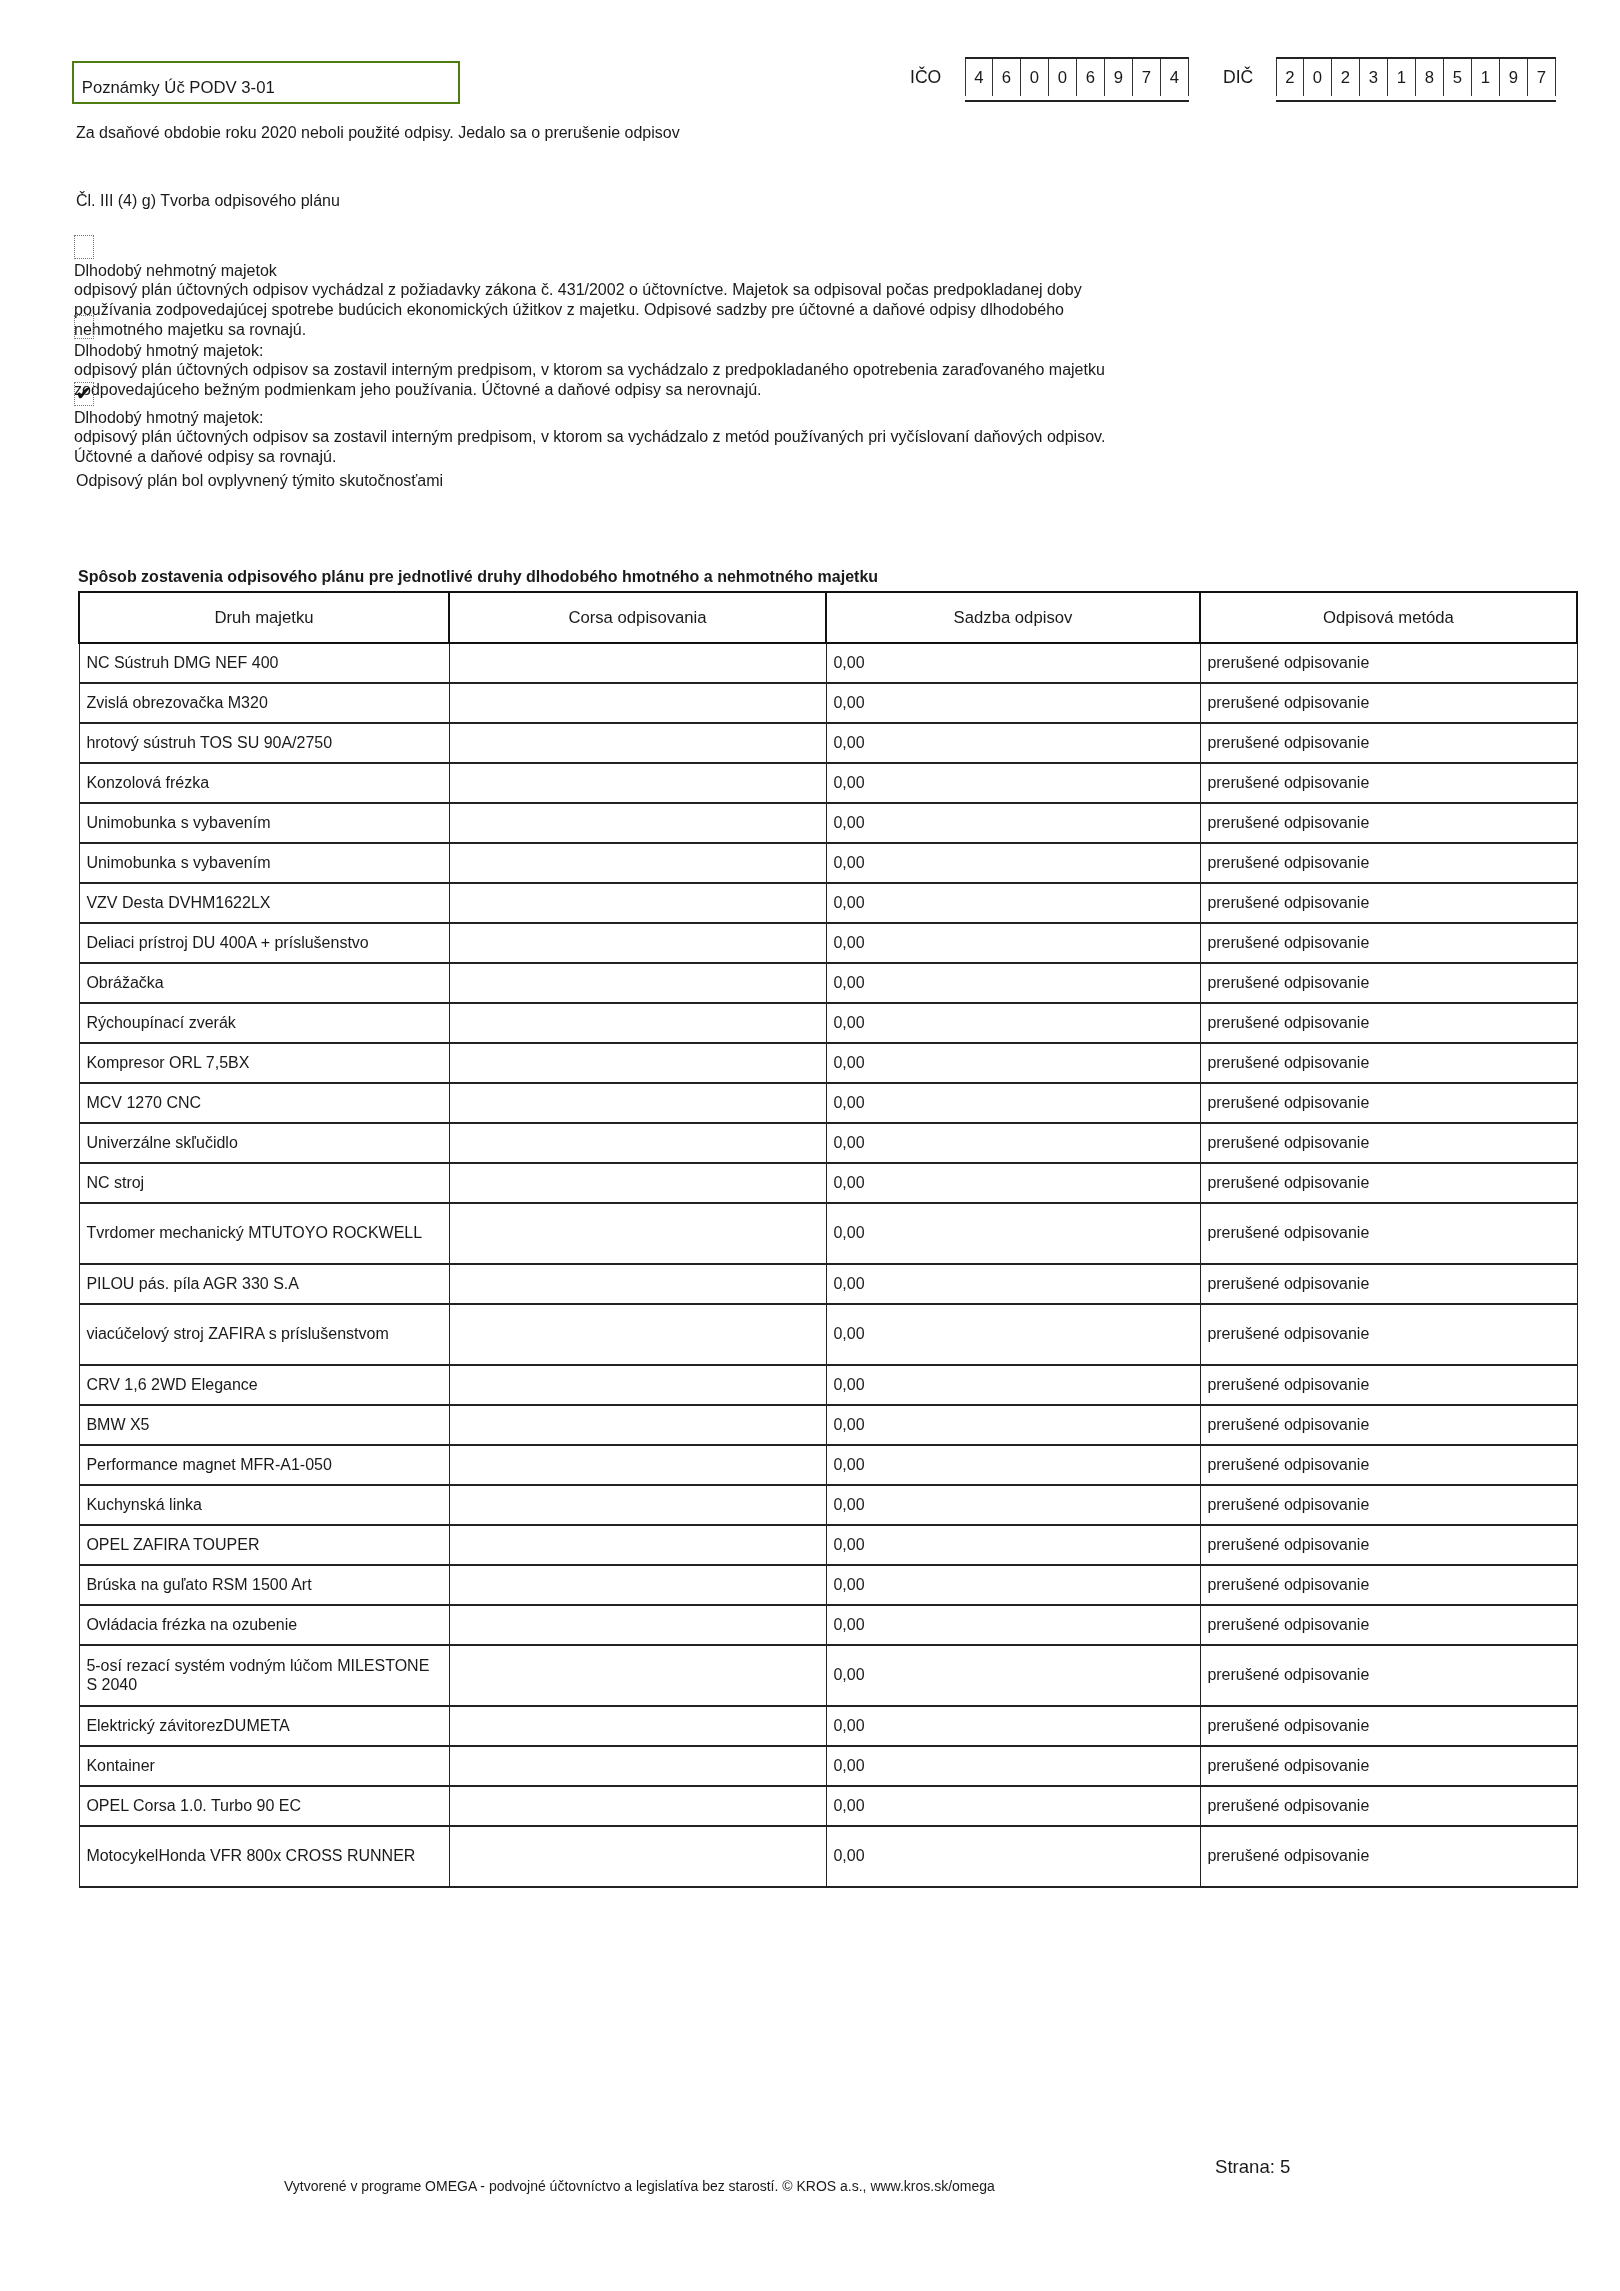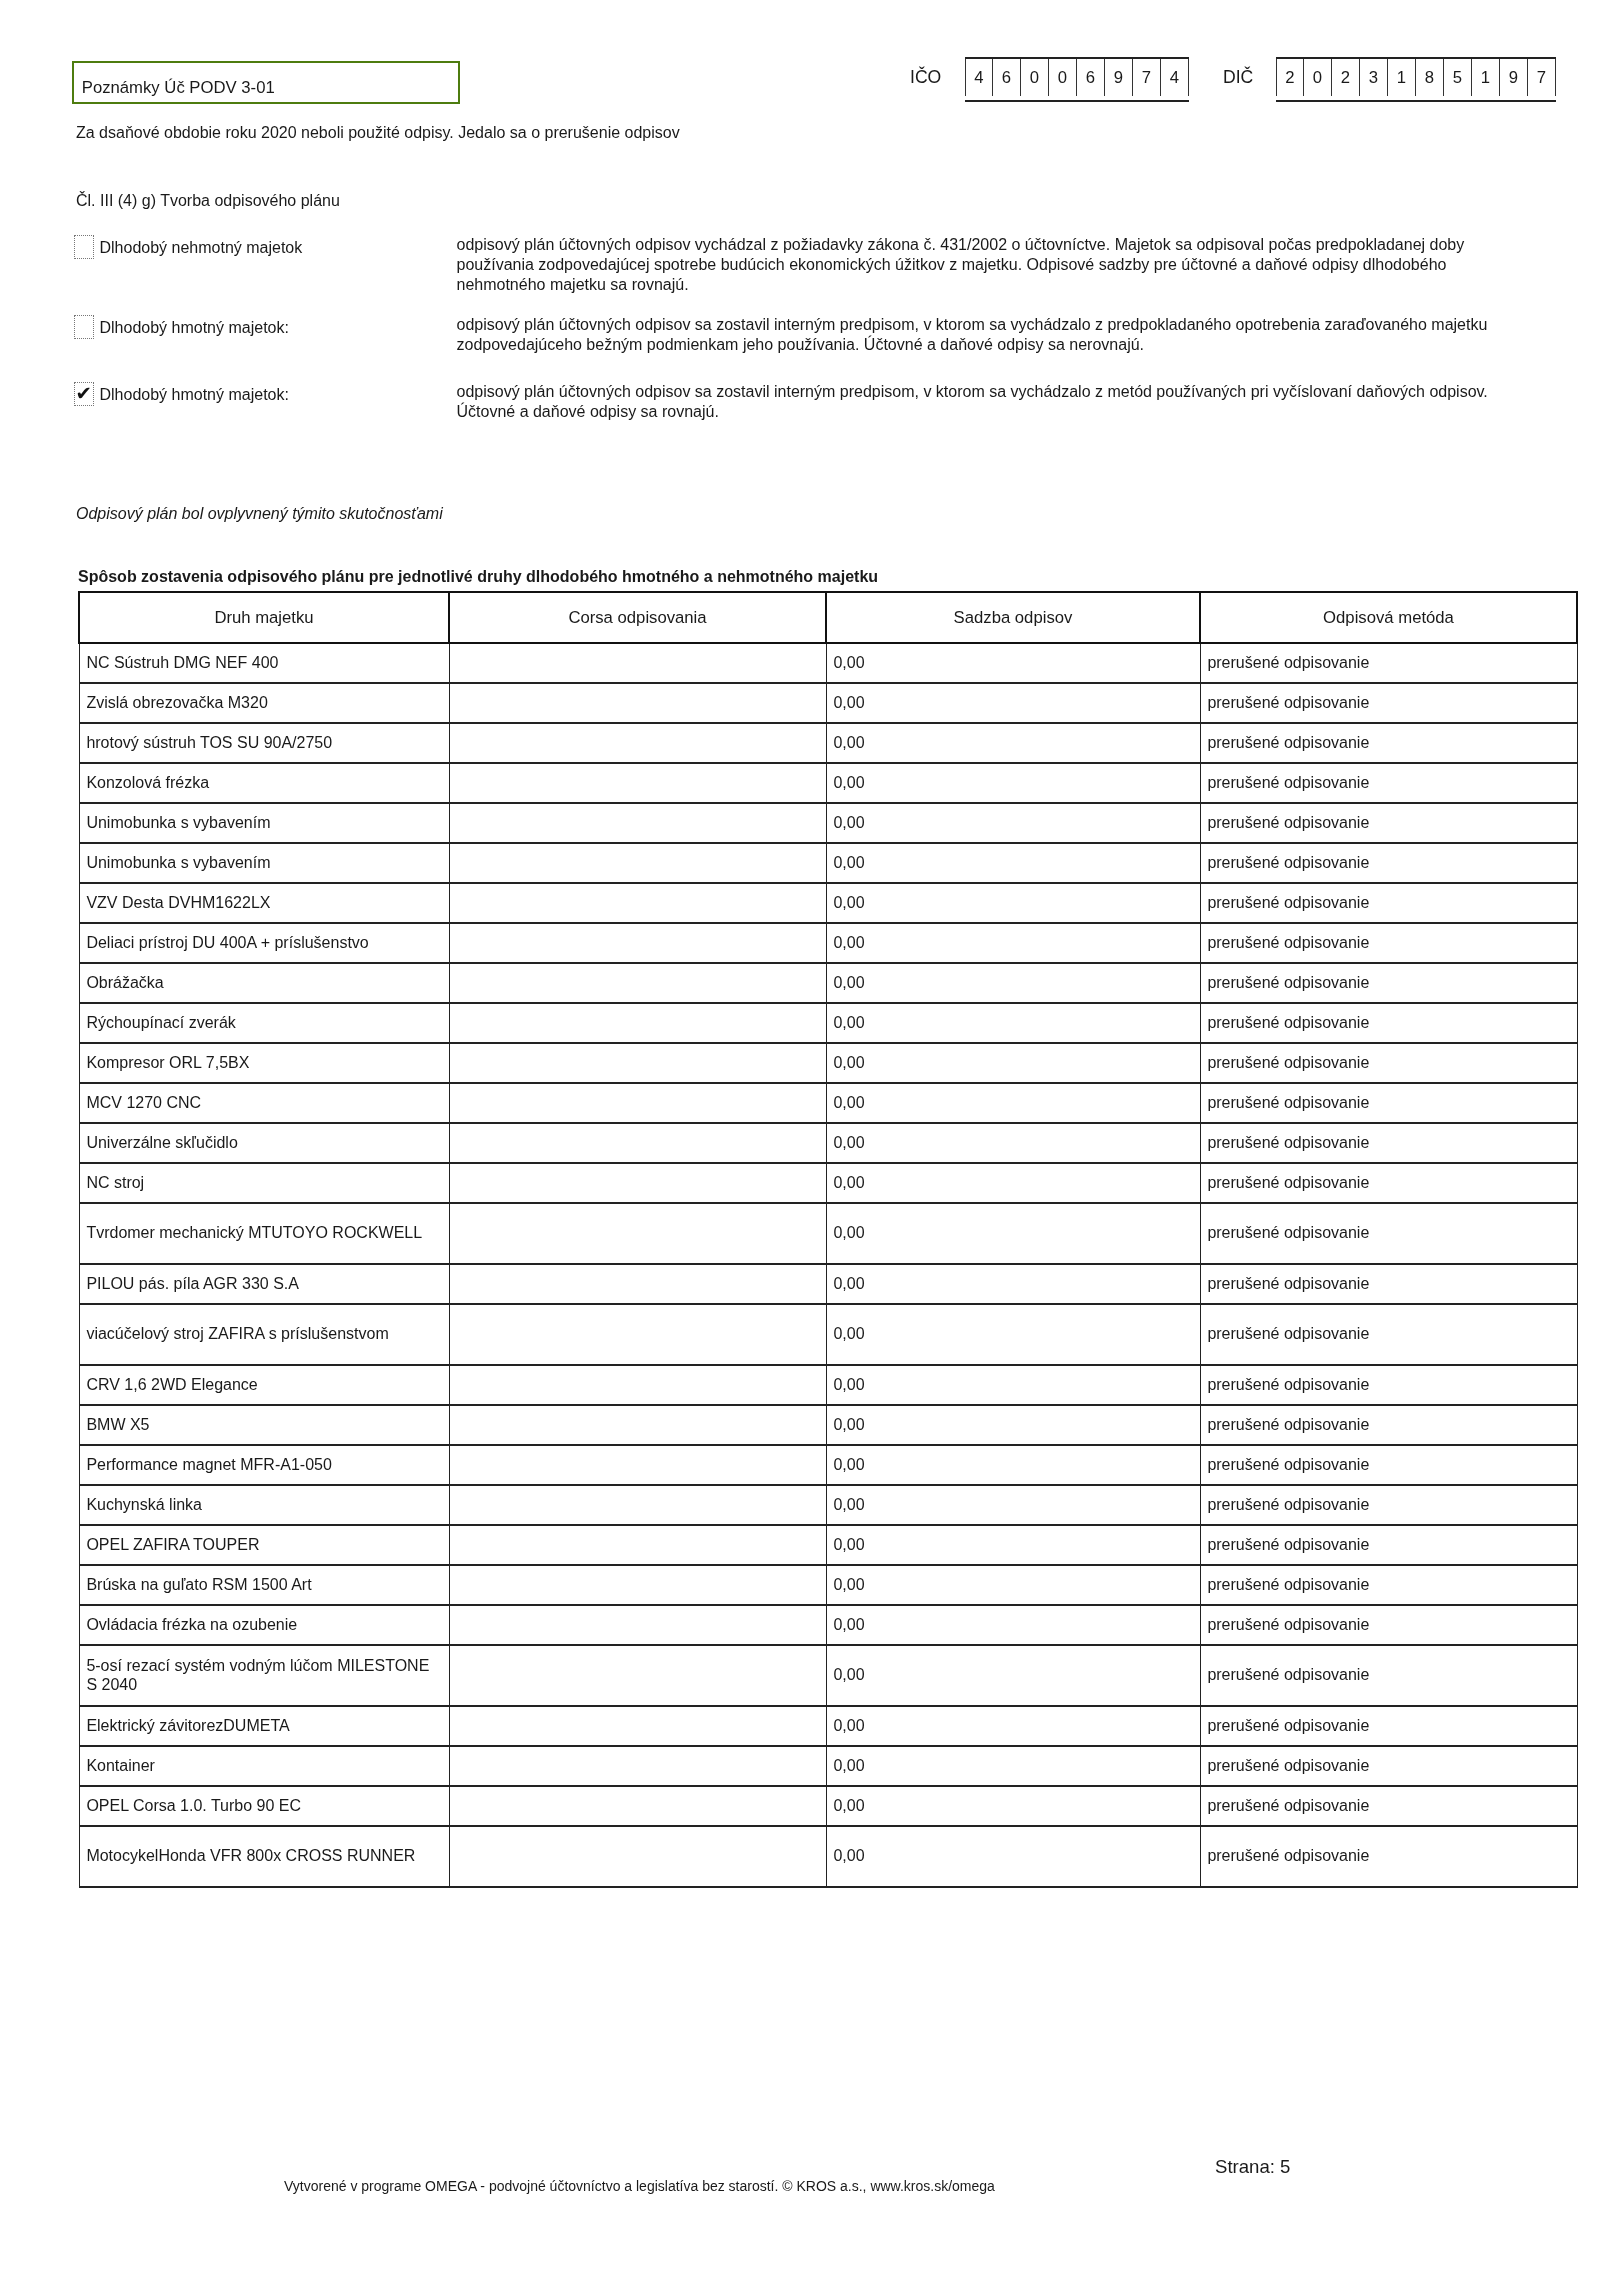--- a/index.html
+++ b/index.html
@@ -17,28 +17,28 @@
   .digit-row { display: flex; top: 57px; height: 41px; border-top: 2px solid #222; border-bottom: 2px solid #222; }
   .digit {
     width: 28px; height: 37px; border-right: 1.5px solid #333;
     display: flex; align-items: center; justify-content: center;
     font-size: 16.7px; box-sizing: border-box;
   }
   .digit:first-child { border-left: 1.5px solid #333; }
   .text { font-size: 16px; }
   .intro { left: 76px; top: 124px; }
   .section-heading { left: 76px; top: 192px; }
-  .opt-row { left: 74px; width: 1529px; display: flex; }
+  .opt-row { left: 74px; width: 1529px; display: flex; flex-direction: column; }
   .checkbox {
     width: 19.6px; height: 23.5px; border: 1px dotted #777; box-sizing: border-box;
     margin-right: 5.9px; font-size: 19.6px; line-height: 21.6px; text-align: center; color: #111;
   }
   .opt-label { width: 357px; font-size: 16px; padding-top: 3.9px; }
   .opt-desc { width: 1059px; font-size: 16px; line-height: 20px; }
-  .influence { left: 76px; top: 505px; font-style: italic; }
+  .influence { left: 76px; top: 472px; }
   .table-caption { left: 78px; top: 568px; font-weight: bold; }
   table.assets {
     position: absolute; left: 78px; top: 591px; width: 1500px;
     border-collapse: collapse; table-layout: fixed; font-size: 16px;
   }
   table.assets th {
     height: 47px; font-weight: normal; font-size: 16.7px; text-align: center;
     border-top: 2.9px solid #111; border-bottom: 2.9px solid #111;
     border-left: 2px solid #111; border-right: 2px solid #111;
   }

